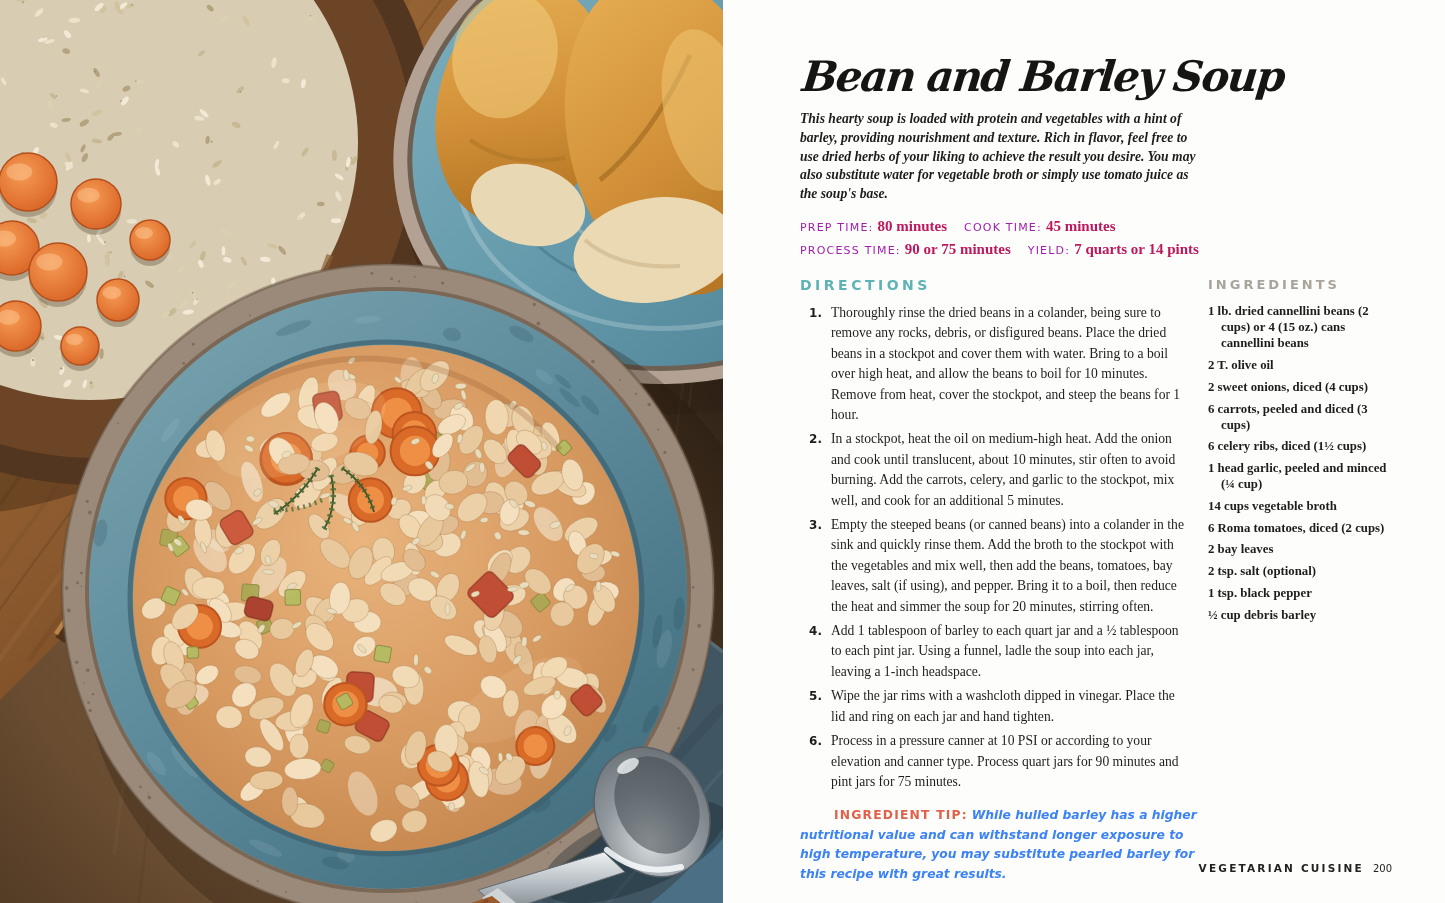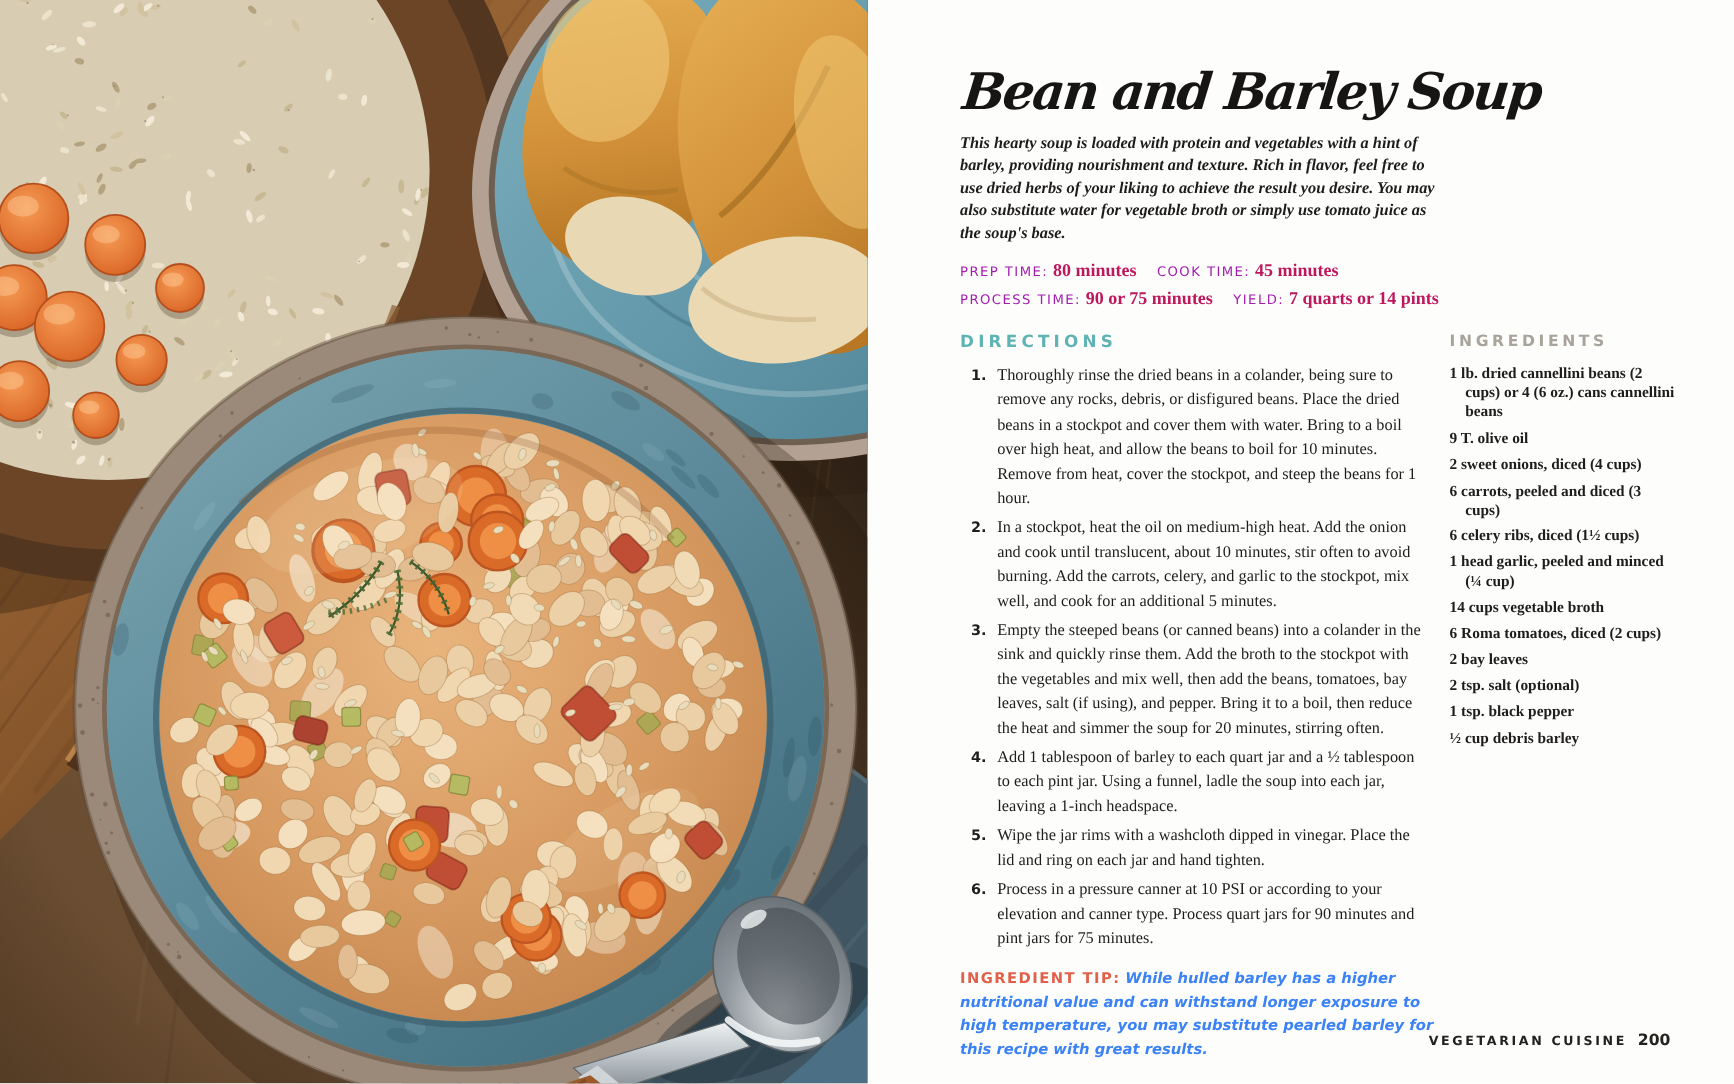--- a/index.html
+++ b/index.html
@@ -27,34 +27,34 @@
   .dir-heading{font-family:"DejaVu Sans",sans-serif;font-weight:bold;font-size:14px;
                letter-spacing:3.5px;color:#5FB3B4;margin:6px 0 10px 0;}
   ol.steps{list-style:none;margin:0;padding:0;}
   ol.steps li{display:flex;margin-bottom:4px;font-size:13.6px;line-height:20.4px;}
   .step-num{flex:none;width:22px;text-align:right;padding-right:9px;
             font-family:"DejaVu Sans",sans-serif;font-weight:bold;font-size:12px;line-height:20.4px;}
   .step-text{flex:1;}
 
   .tip{width:400px;margin-top:14px;font-family:"DejaVu Sans",sans-serif;
        font-size:12.3px;line-height:19.5px;}
-  .tip-label{color:#E0604A;font-weight:bold;letter-spacing:1.2px;font-style:normal;}
+  .tip-label{color:#E0604A;font-weight:bold;letter-spacing:1.2px;font-style:normal;margin-left:34px;}
   .tip-text{font-weight:bold;font-style:italic;color:#3b82f6;}
 
   .ingredients{width:192px;margin-left:16px;}
   .ing-heading{font-family:"DejaVu Sans",sans-serif;font-weight:bold;font-size:13px;
                letter-spacing:3px;color:#A8A49C;margin:6px 0 11px 0;}
   ul.ing-list{list-style:none;margin:0;padding:0;}
   ul.ing-list li{font-family:"Liberation Serif",serif;font-weight:bold;font-size:12.8px;
                  line-height:16.2px;margin-bottom:5.5px;padding-left:13px;text-indent:-13px;}
 
   .footer{position:absolute;left:800px;top:858px;width:592px;text-align:right;}
   .footer-section{font-family:"DejaVu Sans",sans-serif;font-weight:bold;font-size:10.5px;
                   letter-spacing:2.2px;color:#23221f;}
-  .footer-page{font-family:"DejaVu Sans",sans-serif;font-size:13px;color:#23221f;margin-left:9px;font-weight:bold;}
+  .footer-page{font-family:"DejaVu Sans",sans-serif;font-size:10px;color:#23221f;margin-left:9px;}
 </style>
 </head>
 <body>
 
 <div class="page">
 
   <div class="photo" aria-label="Blue ceramic bowl of bean and barley soup with white beans, carrot slices, tomato, celery and a thyme sprig; wooden bowl of barley and carrot chunks on a wooden board at top left; blue plate with bread rolls at top right; teal napkin and serving spoon at bottom right on a wooden table.">
     <svg id="photo-svg" width="723" height="903" viewBox="0 0 723 903">
       <defs>
         <clipPath id="pc">
@@ -1069,22 +1069,22 @@
         </ol>
         <p class="tip">
           <span class="tip-label">INGREDIENT TIP:</span>
           <span class="tip-text">While hulled barley has a higher nutritional value and can withstand longer exposure to high temperature, you may substitute pearled barley for this recipe with great results.</span>
         </p>
       </div>
 
       <div class="ingredients">
         <h2 class="ing-heading">INGREDIENTS</h2>
         <ul class="ing-list">
-          <li>1 lb. dried cannellini beans (2 cups) or 4 (6 oz.) cans cannellini beans</li>
-          <li>9 T. olive oil</li>
+          <li>1 lb. dried cannellini beans (2 cups) or 4 (15 oz.) cans cannellini beans</li>
+          <li>2 T. olive oil</li>
           <li>2 sweet onions, diced (4 cups)</li>
           <li>6 carrots, peeled and diced (3 cups)</li>
           <li>6 celery ribs, diced (1½ cups)</li>
           <li>1 head garlic, peeled and minced (¼ cup)</li>
           <li>14 cups vegetable broth</li>
           <li>6 Roma tomatoes, diced (2 cups)</li>
           <li>2 bay leaves</li>
           <li>2 tsp. salt (optional)</li>
           <li>1 tsp. black pepper</li>
           <li>½ cup debris barley</li>

